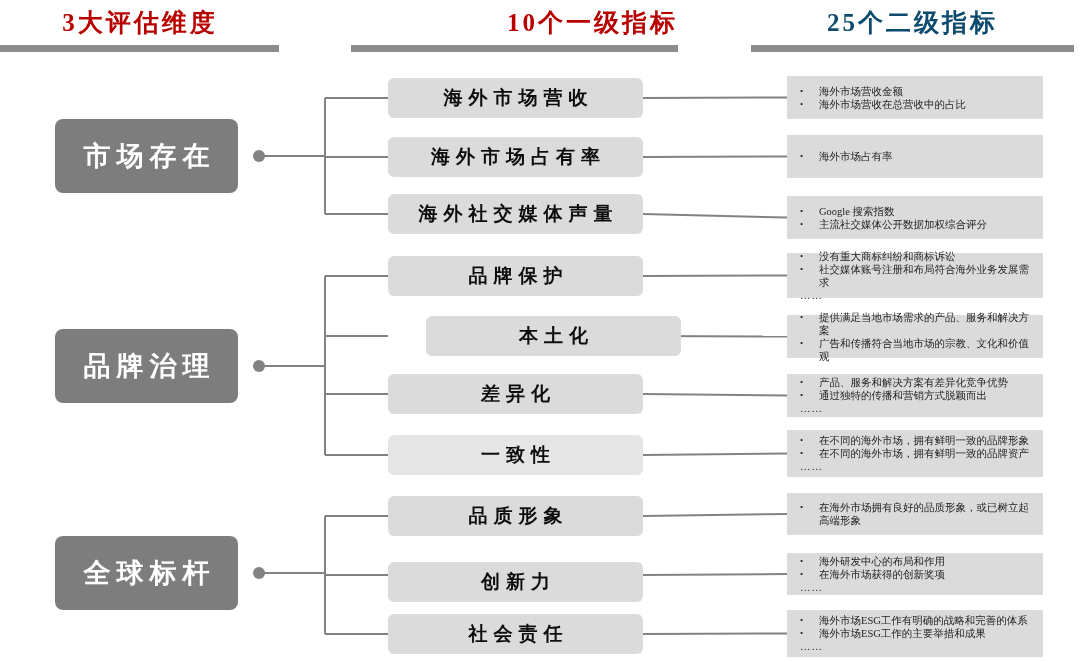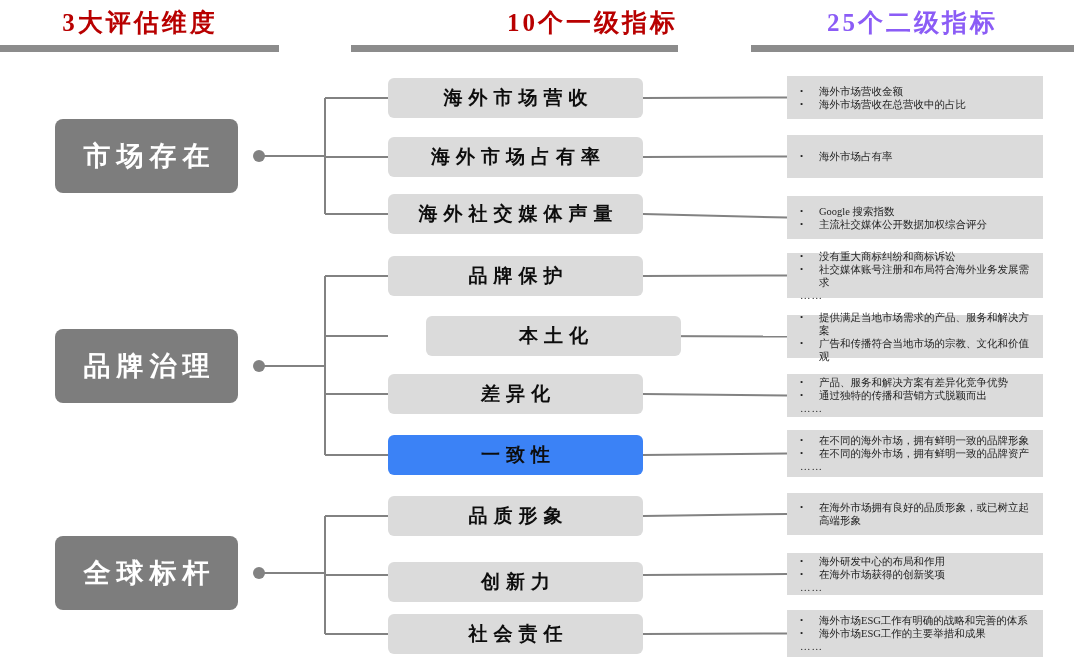--- a/index.html
+++ b/index.html
@@ -115,21 +115,21 @@
       <circle cx="259" cy="573" r="6" fill="#828282"></circle>
       <line x1="325" y1="516" x2="325" y2="634" stroke="#828282" stroke-width="2"></line>
       <line x1="325" y1="516" x2="388" y2="516" stroke="#828282" stroke-width="2"></line>
       <line x1="325" y1="575" x2="388" y2="575" stroke="#828282" stroke-width="2"></line>
       <line x1="325" y1="634" x2="388" y2="634" stroke="#828282" stroke-width="2"></line>
     </svg>
 <div class="hdr" style="left: 0px; width: 280px; color: rgb(184, 0, 0);">3大评估维度</div>
     <div class="hdr-bar" style="left: 0px; width: 279px; background: rgb(140, 140, 140);"></div>
     <div class="hdr" style="left: 351px; width: 327px; color: rgb(184, 0, 0); text-align: right;">10个一级指标</div>
     <div class="hdr-bar" style="left: 351px; width: 327px; background: rgb(140, 140, 140);"></div>
-    <div class="hdr" style="left: 751px; width: 323px; color: #8b5cf6;">25个二级指标</div>
+    <div class="hdr" style="left: 751px; width: 323px; color: #0c4a6e;">25个二级指标</div>
     <div class="hdr-bar" style="left: 751px; width: 323px; background: rgb(140, 140, 140);"></div>
     <div class="dim-box" style="left: 55px; top: 119px; width: 183px; height: 74px; background: rgb(125, 125, 125); color: rgb(255, 255, 255);">市场存在</div>
     <div class="ind-box" style="left: 388px; top: 78px; width: 255px; height: 40px; background: rgb(219, 219, 219);">海外市场营收</div>
     <div class="det-box" style="left: 787px; top: 76px; width: 256px; height: 43px; background: rgb(219, 219, 219); color: rgb(31, 31, 31);">
       <div class="det-line">
         <span class="det-bullet">•</span>
         <span class="det-text">海外市场营收金额</span>
       </div>
       <div class="det-line">
         <span class="det-bullet">•</span>
@@ -183,21 +183,21 @@
       <div class="det-line">
         <span class="det-bullet">•</span>
         <span class="det-text">产品、服务和解决方案有差异化竞争优势</span>
       </div>
       <div class="det-line">
         <span class="det-bullet">•</span>
         <span class="det-text">通过独特的传播和营销方式脱颖而出</span>
       </div>
       <div class="det-ellipsis">……</div>
     </div>
-    <div class="ind-box" style="left: 388px; top: 435px; width: 255px; height: 40px; background: #3b82f6;">一致性</div>
+    <div class="ind-box" style="left: 388px; top: 435px; width: 255px; height: 40px; background: #e5e5e5;">一致性</div>
     <div class="det-box" style="left: 787px; top: 430px; width: 256px; height: 47px; background: rgb(219, 219, 219); color: rgb(31, 31, 31);">
       <div class="det-line">
         <span class="det-bullet">•</span>
         <span class="det-text">在不同的海外市场，拥有鲜明一致的品牌形象</span>
       </div>
       <div class="det-line">
         <span class="det-bullet">•</span>
         <span class="det-text">在不同的海外市场，拥有鲜明一致的品牌资产</span>
       </div>
       <div class="det-ellipsis">……</div>

